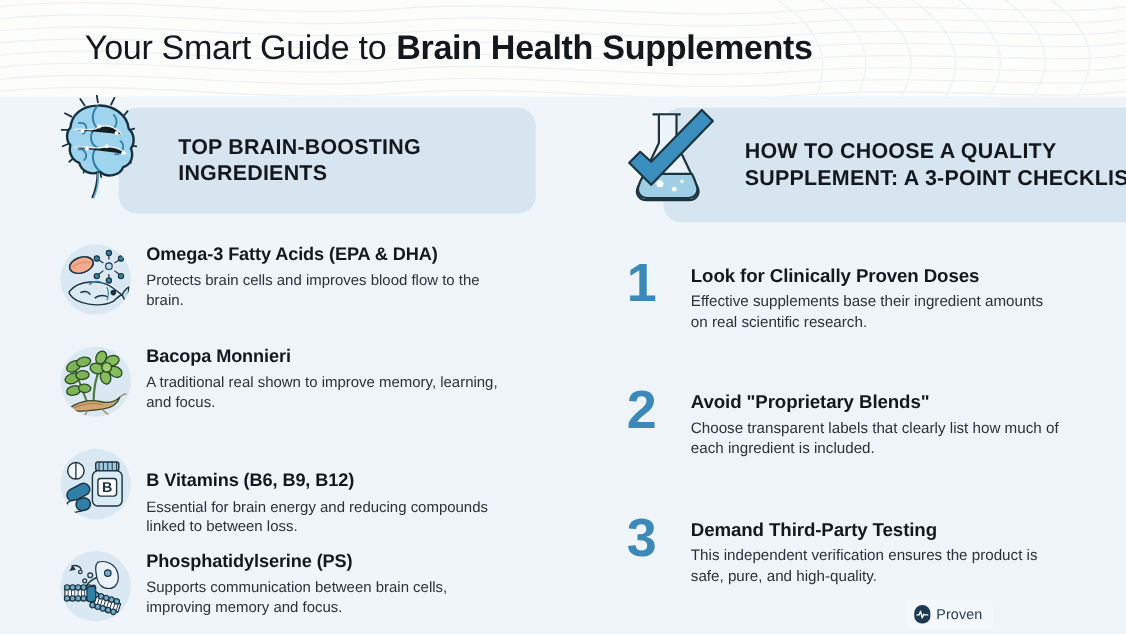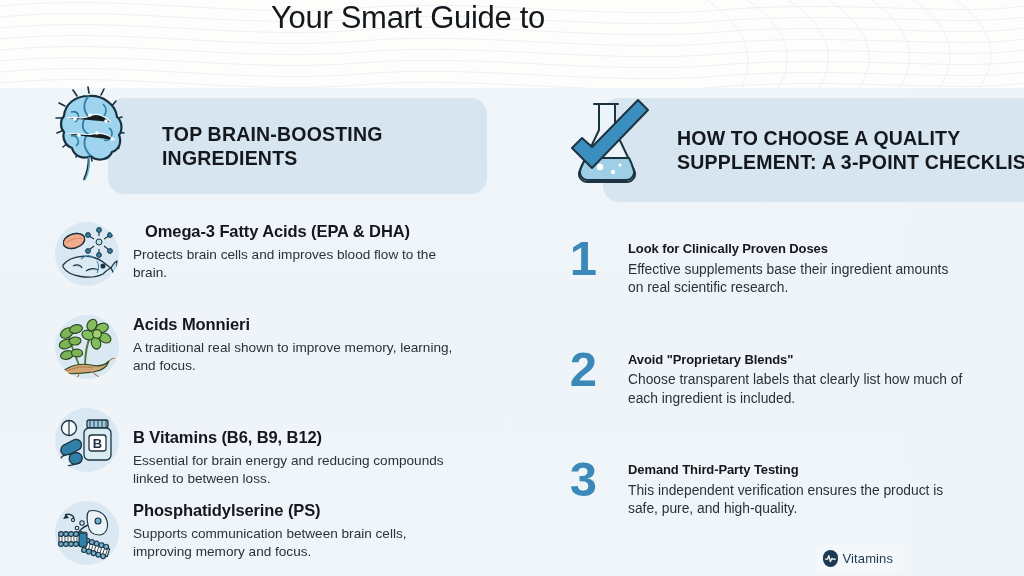--- a/index.html
+++ b/index.html
@@ -14,21 +14,21 @@
   
   .header-band{
     position:absolute;left:0;top:0;width:1024px;height:88px;
     background:#fdfdfc;overflow:hidden;
   }
   .header-texture{
     position:absolute;inset:0;opacity:.55;
   }
   .title{
     position:absolute;left:0;top:0;width:816px;height:88px;
-    display:flex;justify-content:center;
+    display:flex;align-items:center;justify-content:center;
     font-size:31px;letter-spacing:-.3px;color:#14181d;white-space:nowrap;
   }
   .title .light{font-weight:400;}
   .title .bold{font-weight:700;margin-left:9px;}
 
   
   .body-area{
     position:absolute;left:0;top:88px;width:909px;height:488px;
     background:linear-gradient(180deg,#eff5f9 0%,#eef4f8 55%,#f0f5f9 100%);
   }
@@ -72,21 +72,21 @@
 
   
   .chk-list{margin-top:34px;}
   .chk-row{display:flex;align-items:flex-start;gap:22px;margin-bottom:49px;}
   .chk-num{
     flex:0 0 46px;width:46px;text-align:center;
     font-size:49px;font-weight:700;line-height:.92;color:#3b89b8;
     letter-spacing:-1px;
   }
   .chk-text{flex:1 1 auto;padding-top:5px;}
-  .chk-title{font-size:13px;font-weight:700;color:#14181d;line-height:1.2;margin-bottom:4px;letter-spacing:-.1px;}
+  .chk-title{font-size:17px;font-weight:700;color:#14181d;line-height:1.2;margin-bottom:4px;letter-spacing:-.1px;}
   .chk-desc{font-size:13.8px;line-height:1.34;color:#2b3238;max-width:335px;}
 
   
   .logo-chip{
     position:absolute;right:6px;bottom:4px;
     background:#f4f8fb;border-radius:4px;
     padding:5px 10px 5px 7px;
     display:flex;align-items:center;gap:5px;
   }
   .logo-mark{width:15px;height:17px;flex:0 0 15px;}
@@ -112,20 +112,21 @@
         <path d="M740,-4 C784,22 800,54 776,92"></path>
         <path d="M782,-4 C826,24 842,56 816,92"></path>
         <path d="M824,-4 C868,26 882,58 856,92"></path>
         <path d="M866,-4 C910,26 922,58 896,92"></path>
         <path d="M908,-4 C952,26 962,58 936,92"></path>
         <path d="M950,-4 C994,26 1002,58 976,92"></path>
       </g>
     </svg>
     <div class="title">
       <span class="light">Your Smart Guide to</span>
+      <span class="bold">Brain Health Supplements</span>
     </div>
   </div>
 
   <div class="body-area">
 
     <div class="col-left">
 
       <div class="pill pill-left">
         <span class="pill-icon brain-icon">
           <svg viewBox="0 0 108 100" width="108" height="100">
@@ -176,21 +177,21 @@
                 <path d="M56,46 C58,42 60,40 62,39 C62,45 62,49 60,53 C58,51 57,48 56,46 Z" fill="#bcdceb"></path>
                 <path d="M26,37 C30,33 36,33 39,36" fill="none" stroke="#2f7fa6" stroke-width="1.1"></path>
                 <path d="M31,49 C35,46 40,46 43,48" fill="#bcdceb"></path>
                 <path d="M18,44 C22,42 26,43 27,46" fill="#bcdceb"></path>
                 <circle cx="48" cy="44" r="1.9" fill="#1d3340"></circle>
                 <path d="M42,39 C44,42 44,48 42,51" fill="none" stroke="#2f7fa6" stroke-width="1"></path>
               </g>
             </svg>
           </span>
           <span class="ing-text">
-            <span class="ing-title" style="display: block; margin-left: 12px;">Omega-3 Fatty Acids (EPA &amp; DHA)</span>
+            <span class="ing-title" style="display: block;">Omega-3 Fatty Acids (EPA &amp; DHA)</span>
             <span class="ing-desc" style="display: block;">Protects brain cells and improves blood flow to the brain.</span>
           </span>
         </div>
 
         <div class="ing-row">
           <span class="ing-icon-wrap">
             <svg viewBox="0 0 64 64" width="64" height="64">
               <g stroke="#2c4a26" stroke-width="1.2" stroke-linejoin="round">
                 <path d="M30,52 C30,40 32,28 36,20" fill="none" stroke="#4e7a3a" stroke-width="2"></path>
                 <path d="M24,50 C20,40 16,30 14,22" fill="none" stroke="#4e7a3a" stroke-width="1.8"></path>
@@ -210,21 +211,21 @@
                   <ellipse cx="33" cy="20" rx="6.2" ry="4.6" transform="rotate(18 33 20)"></ellipse>
                   <circle cx="42" cy="19" r="4.4" fill="#9ed06f"></circle>
                 </g>
                 <path d="M6,58 C14,50 26,48 36,50 C44,52 50,50 54,46 C52,52 46,56 38,57 C28,58 16,60 6,58 Z" fill="#d3a473"></path>
                 <path d="M12,56 C20,52 30,51 38,53" fill="none" stroke="#a87b4e" stroke-width="1"></path>
                 <path d="M54,46 C56,44 58,43 60,43 M38,57 C40,60 42,61 44,62 M24,58 C24,61 23,62 21,63" fill="none" stroke="#a87b4e" stroke-width="1.1"></path>
               </g>
             </svg>
           </span>
           <span class="ing-text">
-            <span class="ing-title" style="display: block;">Acids Monnieri</span>
+            <span class="ing-title" style="display: block;">Bacopa Monnieri</span>
             <span class="ing-desc" style="display: block;">A traditional real shown to improve memory, learning, and focus.</span>
           </span>
         </div>
 
         <div class="ing-row">
           <span class="ing-icon-wrap">
             <svg viewBox="0 0 64 64" width="64" height="64">
               <g stroke="#1d3340" stroke-width="1.3" stroke-linejoin="round">
                 <circle cx="14" cy="20" r="7.5" fill="#f2f7fa"></circle>
                 <path d="M14,12.5 L14,27.5" stroke="#1d3340" stroke-width="1.2"></path>
@@ -362,17 +363,17 @@
       </div>
     </div>
 
     <div class="logo-chip">
       <span class="logo-mark">
         <svg viewBox="0 0 15 17" width="15" height="17">
           <rect x="0" y="0" width="15" height="17" rx="7.5" fill="#1d3a52"></rect>
           <path d="M2.6,9 L4.6,9 L5.8,5.6 L7.4,11.6 L8.8,8.4 L9.8,9 L12.4,9" fill="none" stroke="#ffffff" stroke-width="1.25" stroke-linecap="round" stroke-linejoin="round"></path>
         </svg>
       </span>
-      <span class="logo-word">Vitamins</span>
+      <span class="logo-word">Proven</span>
     </div>
 
   </div>
 </div>
 
 </body></html>

